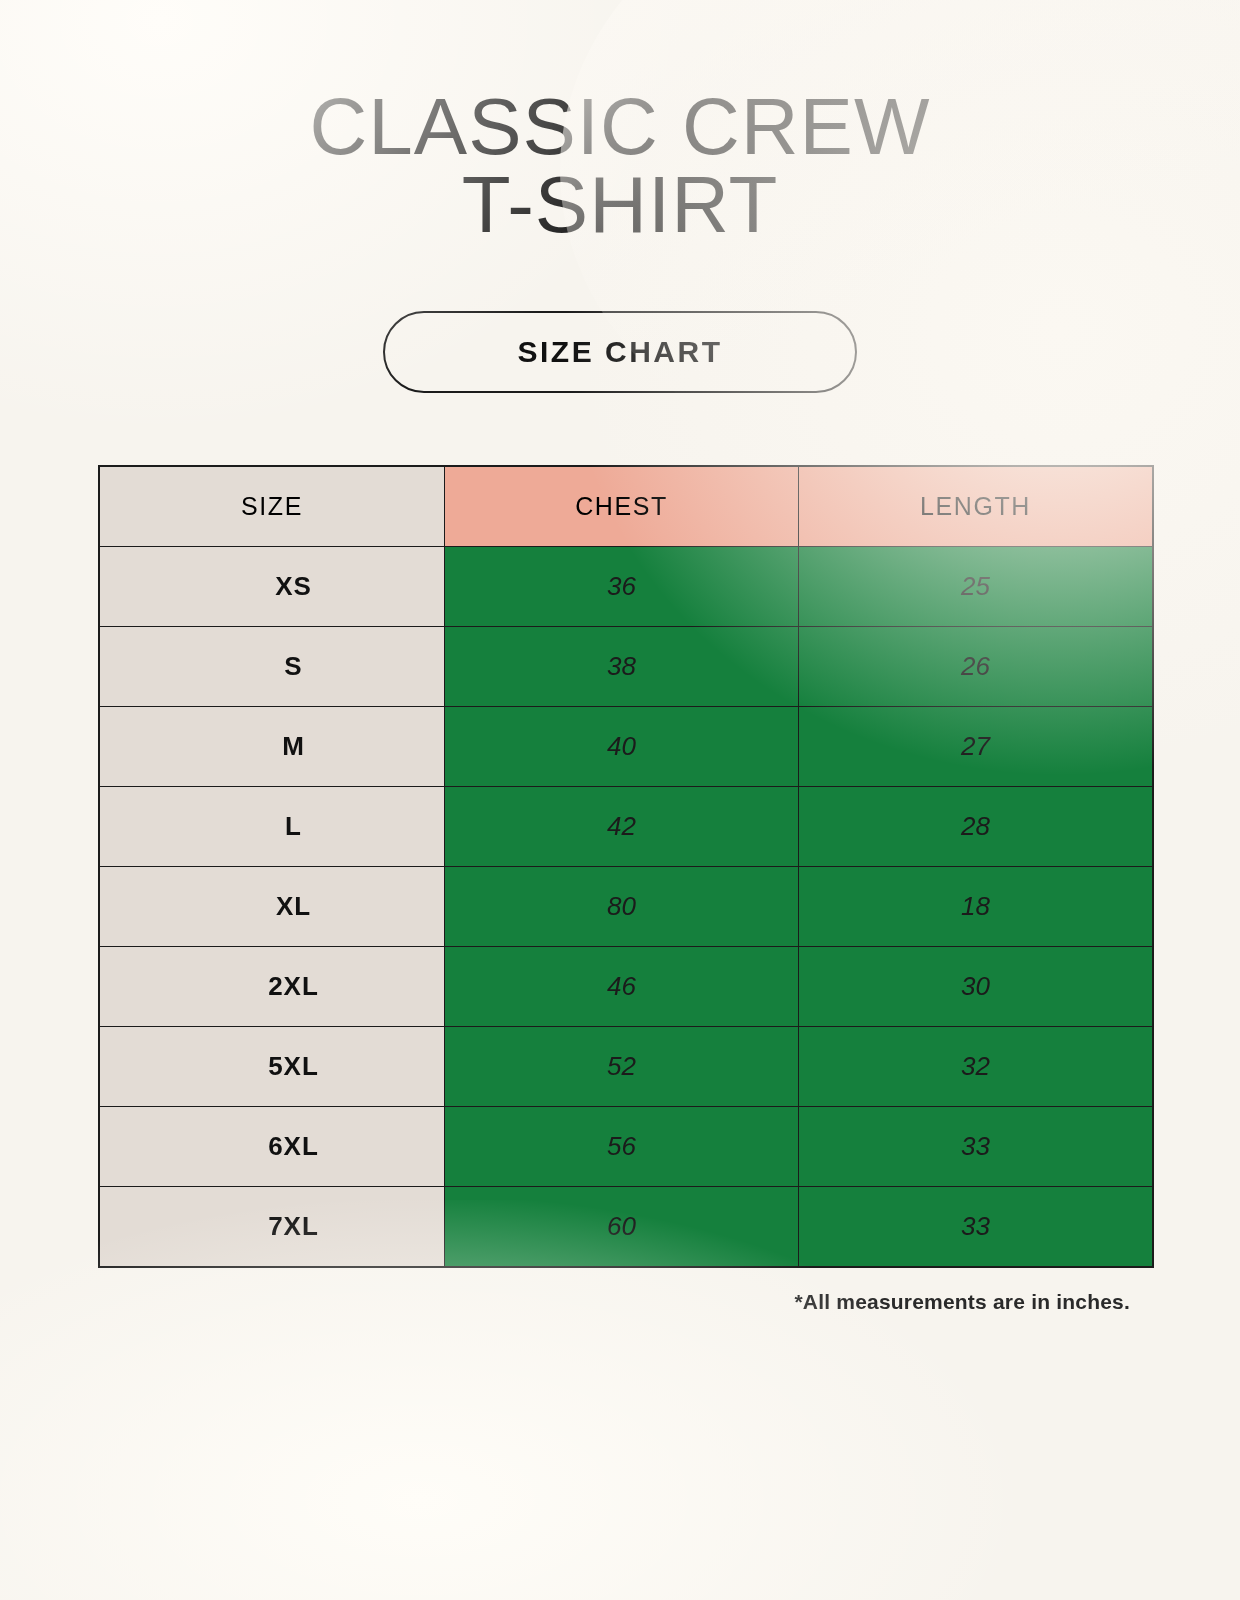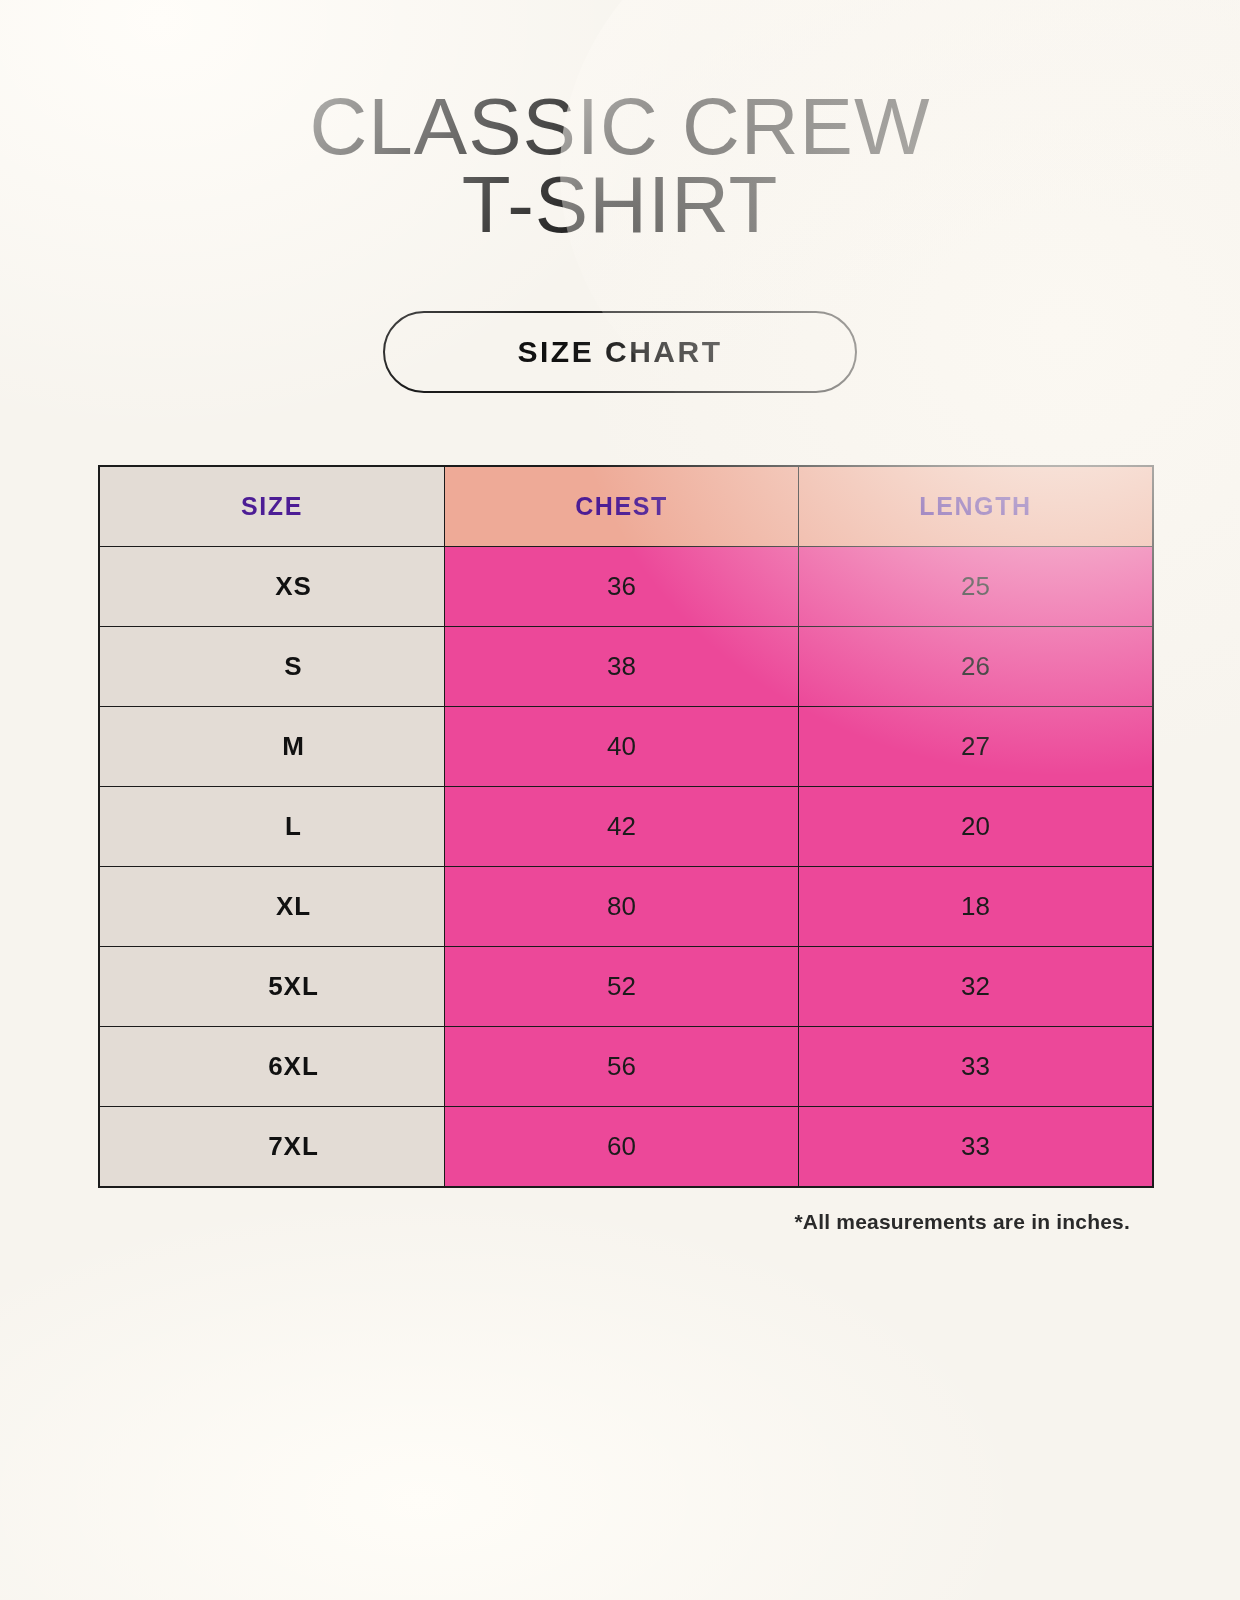--- a/index.html
+++ b/index.html
@@ -107,44 +107,45 @@
   table.size-table th,
   table.size-table td {
     border: 1px solid #1b1b1b;
     height: 77px;
     text-align: center;
     vertical-align: middle;
   }
   table.size-table th {
     font-size: 25px;
     letter-spacing: 1.6px;
-    font-weight: 700;
-    color: #4c1d95;
+    font-weight: 400;
+    color: #000000;
   }
   th.size-head {
     background: #e3dcd5;
     width: 342px;
   }
   th.measure-head {
     background: #eeaa97;
     width: 351px;
   }
   td.size-cell {
     background: #e3dcd5;
     font-size: 26px;
     font-weight: 700;
     letter-spacing: 1px;
     color: #111111;
     padding-left: 44px;
   }
   td.val-cell {
-    background: #ec4899;
+    background: #15803d;
     font-size: 26px;
     font-weight: 400;
     color: #1b1b1b;
+    font-style: italic;
   }
 
   .footnote {
     margin: 22px 110px 0 0;
     text-align: right;
     font-size: 21px;
     font-weight: 700;
     color: #2a2a2a;
     letter-spacing: 0.2px;
   }
@@ -188,28 +189,33 @@
           <td class="val-cell">26</td>
         </tr>
         <tr>
           <td class="size-cell">M</td>
           <td class="val-cell">40</td>
           <td class="val-cell">27</td>
         </tr>
         <tr>
           <td class="size-cell">L</td>
           <td class="val-cell">42</td>
-          <td class="val-cell">20</td>
+          <td class="val-cell">28</td>
         </tr>
         <tr>
           <td class="size-cell">XL</td>
           <td class="val-cell">80</td>
           <td class="val-cell">18</td>
         </tr>
         <tr>
+          <td class="size-cell">2XL</td>
+          <td class="val-cell">46</td>
+          <td class="val-cell">30</td>
+        </tr>
+        <tr>
           <td class="size-cell">5XL</td>
           <td class="val-cell">52</td>
           <td class="val-cell">32</td>
         </tr>
         <tr>
           <td class="size-cell">6XL</td>
           <td class="val-cell">56</td>
           <td class="val-cell">33</td>
         </tr>
         <tr>

